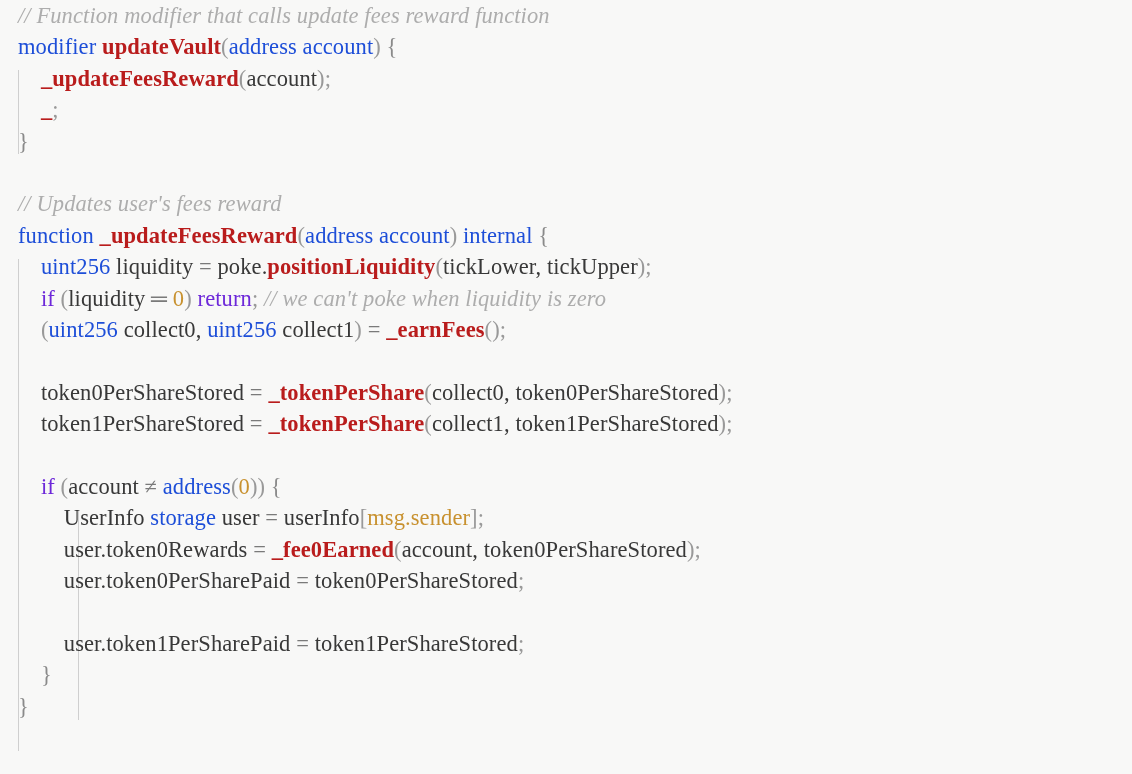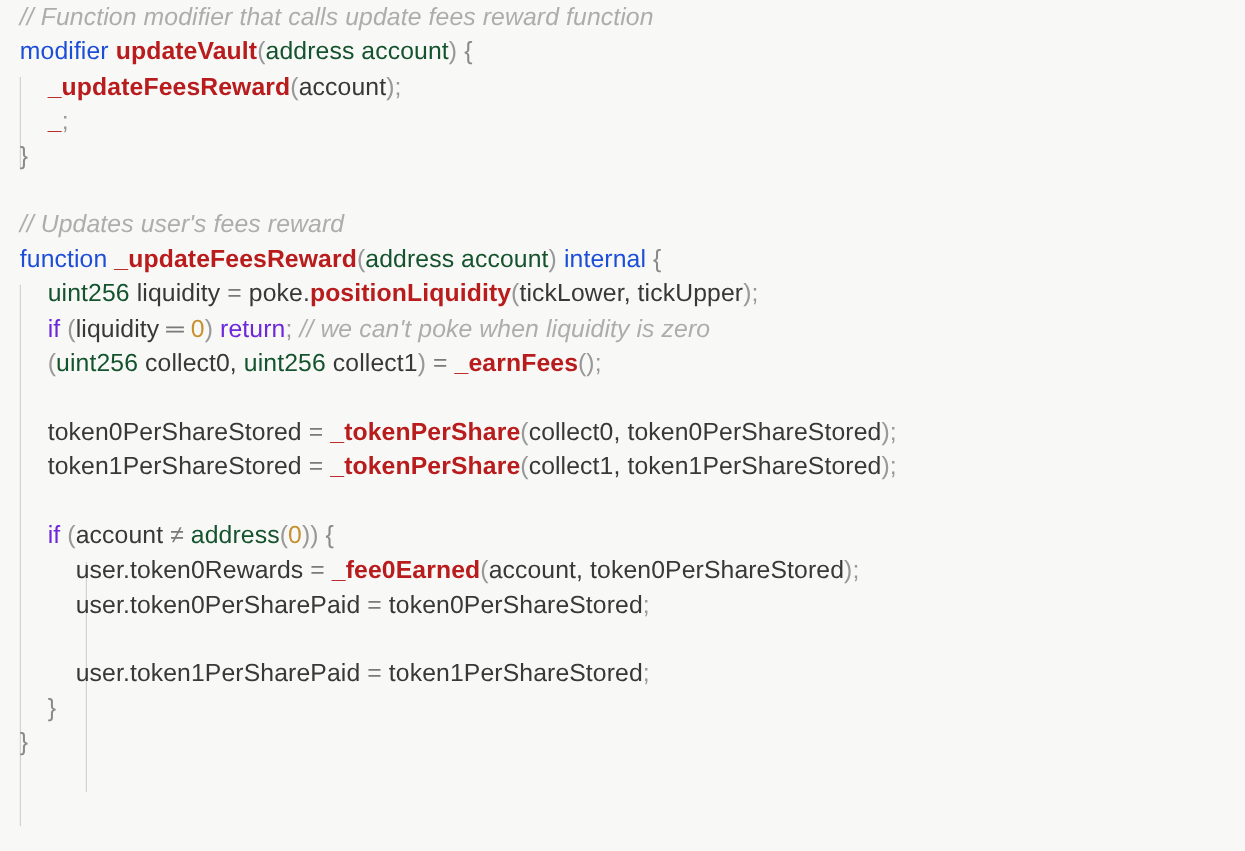--- a/index.html
+++ b/index.html
@@ -22,40 +22,40 @@
     box-sizing: border-box;
   }
   .code-line {
     position: relative;
     height: 31.4px;
     line-height: 31.4px;
     font-size: 22.5px;
     white-space: pre;
     padding-left: 18px;
     letter-spacing: 0.1px;
-    font-family: Liberation Sans, sans-serif;
+    font-family: Liberation Serif, serif;
     color: #383838;
   }
   
   .guide {
     position: absolute;
     width: 1px;
     background: #cfcfcf;
     left: 0;
     top: 0;
   }
   #guide-a { left: 18px;  top: 70px;  height: 84px; }
   #guide-b { left: 18px;  top: 259px; height: 492px; }
   #guide-c { left: 78px;  top: 511px; height: 209px; }
 
   
   .t-comment  { color: #adadad; font-style: italic; }
   .t-keyword  { color: #1d4ed8; }
   .t-control  { color: #6d28d9; }
-  .t-type     { color: #14532d; }
+  .t-type     { color: #1d4ed8; }
   .t-fn       { color: #b91c1c; font-weight: bold; }
   .t-num      { color: #c8912f; }
   .t-global   { color: #c8912f; }
   .t-punc     { color: #999999; }
   .t-plain    { color: #383838; }
   .t-op       { color: #7a7a7a; }
   .t-brace    { color: #8a8a8a; }
 </style>
 </head>
 <body>
@@ -75,20 +75,21 @@
   <div class="code-line"><span class="t-comment">// Updates user's fees reward</span></div>
   <div class="code-line"><span class="t-keyword">function</span><span class="t-plain"> </span><span class="t-fn">_updateFeesReward</span><span class="t-punc">(</span><span class="t-type">address</span><span class="t-plain"> </span><span class="t-type">account</span><span class="t-punc">)</span><span class="t-plain"> </span><span class="t-keyword">internal</span><span class="t-plain"> </span><span class="t-brace">{</span></div>
   <div class="code-line"><span class="t-plain">    </span><span class="t-type">uint256</span><span class="t-plain"> liquidity </span><span class="t-op">=</span><span class="t-plain"> poke.</span><span class="t-fn">positionLiquidity</span><span class="t-punc">(</span><span class="t-plain">tickLower, tickUpper</span><span class="t-punc">);</span></div>
   <div class="code-line"><span class="t-plain">    </span><span class="t-control">if</span><span class="t-plain"> </span><span class="t-punc">(</span><span class="t-plain">liquidity </span><span class="t-op">═</span><span class="t-plain"> </span><span class="t-num">0</span><span class="t-punc">)</span><span class="t-plain"> </span><span class="t-control">return</span><span class="t-punc">;</span><span class="t-plain"> </span><span class="t-comment">// we can't poke when liquidity is zero</span></div>
   <div class="code-line"><span class="t-plain">    </span><span class="t-punc">(</span><span class="t-type">uint256</span><span class="t-plain"> collect0, </span><span class="t-type">uint256</span><span class="t-plain"> collect1</span><span class="t-punc">)</span><span class="t-plain"> </span><span class="t-op">=</span><span class="t-plain"> </span><span class="t-fn">_earnFees</span><span class="t-punc">();</span></div>
   <div class="code-line"></div>
   <div class="code-line"><span class="t-plain">    token0PerShareStored </span><span class="t-op">=</span><span class="t-plain"> </span><span class="t-fn">_tokenPerShare</span><span class="t-punc">(</span><span class="t-plain">collect0, token0PerShareStored</span><span class="t-punc">);</span></div>
   <div class="code-line"><span class="t-plain">    token1PerShareStored </span><span class="t-op">=</span><span class="t-plain"> </span><span class="t-fn">_tokenPerShare</span><span class="t-punc">(</span><span class="t-plain">collect1, token1PerShareStored</span><span class="t-punc">);</span></div>
   <div class="code-line"></div>
   <div class="code-line"><span class="t-plain">    </span><span class="t-control">if</span><span class="t-plain"> </span><span class="t-punc">(</span><span class="t-plain">account </span><span class="t-op">≠</span><span class="t-plain"> </span><span class="t-type">address</span><span class="t-punc">(</span><span class="t-num">0</span><span class="t-punc">))</span><span class="t-plain"> </span><span class="t-brace">{</span></div>
+  <div class="code-line"><span class="t-plain">        UserInfo </span><span class="t-keyword">storage</span><span class="t-plain"> user </span><span class="t-op">=</span><span class="t-plain"> userInfo</span><span class="t-punc">[</span><span class="t-global">msg.sender</span><span class="t-punc">];</span></div>
   <div class="code-line"><span class="t-plain">        user.token0Rewards </span><span class="t-op">=</span><span class="t-plain"> </span><span class="t-fn">_fee0Earned</span><span class="t-punc">(</span><span class="t-plain">account, token0PerShareStored</span><span class="t-punc">);</span></div>
   <div class="code-line"><span class="t-plain">        user.token0PerSharePaid </span><span class="t-op">=</span><span class="t-plain"> token0PerShareStored</span><span class="t-punc">;</span></div>
   <div class="code-line"></div>
   <div class="code-line"><span class="t-plain">        user.token1PerSharePaid </span><span class="t-op">=</span><span class="t-plain"> token1PerShareStored</span><span class="t-punc">;</span></div>
   <div class="code-line"><span class="t-plain">    </span><span class="t-brace">}</span></div>
   <div class="code-line"><span class="t-brace">}</span></div>
 
 </div>
 
 </body></html>

